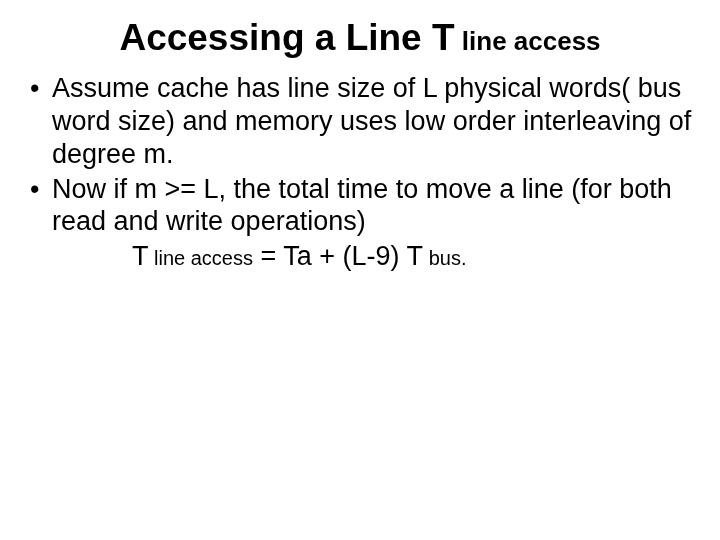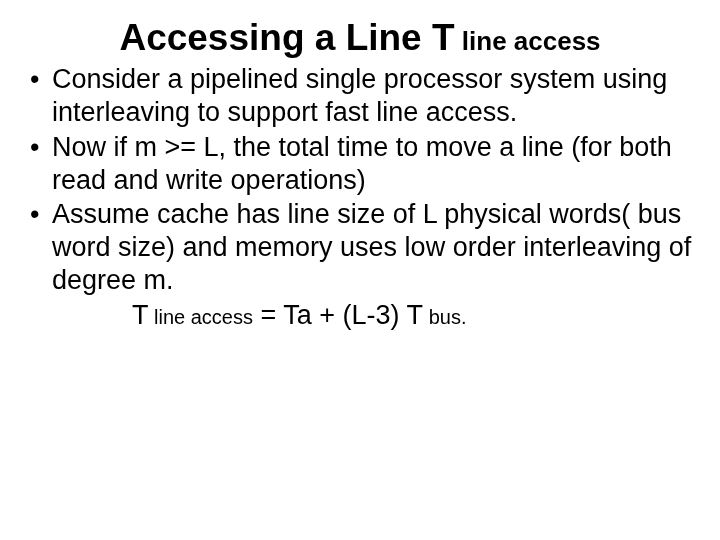--- a/index.html
+++ b/index.html
@@ -14,21 +14,21 @@
   .slide {
     width: 720px;
     height: 540px;
     padding: 18px 22px 0 22px;
     box-sizing: border-box;
   }
   .title {
     font-weight: bold;
     font-size: 37px;
     text-align: center;
-    margin: 0 0 4px 0;
+    margin: 0 0 13px 0;
     line-height: 1.1;
   }
   .title .sub {
     font-size: 26px;
     vertical-align: baseline;
     font-weight: bold;
   }
   .body {
     font-size: 27px;
     line-height: 1.22;
@@ -63,32 +63,29 @@
 <body>
 
 <div class="slide">
 
   <div class="title">
     <span>Accessing a Line T</span><span class="sub"> line access</span>
   </div>
 
   <div class="body">
 
+
     <div class="bullet">
-      <span>Consider a pipelined single processor system using interleaving to support fast line access.</span>
+      <span>Assume cache has line size of L physical words( bus word size) and memory uses low order interleaving of degree m.</span>
     </div>
 
     <div class="bullet">
       <span>Now if m &gt;= L, the total time to move a line (for both read and write operations)</span>
     </div>
 
-    <div class="bullet">
-      <span>Assume cache has line size of L physical words( bus word size) and memory uses low order interleaving of degree m.</span>
-    </div>
-
     <div class="formula">
-      <span>T</span><span class="sub"> line access</span><span> = Ta + (L-3) T</span><span class="sub"> bus.</span>
+      <span>T</span><span class="sub"> line access</span><span> = Ta + (L-9) T</span><span class="sub"> bus.</span>
     </div>
 
 
   </div>
 
 </div>
 
 </body></html>

